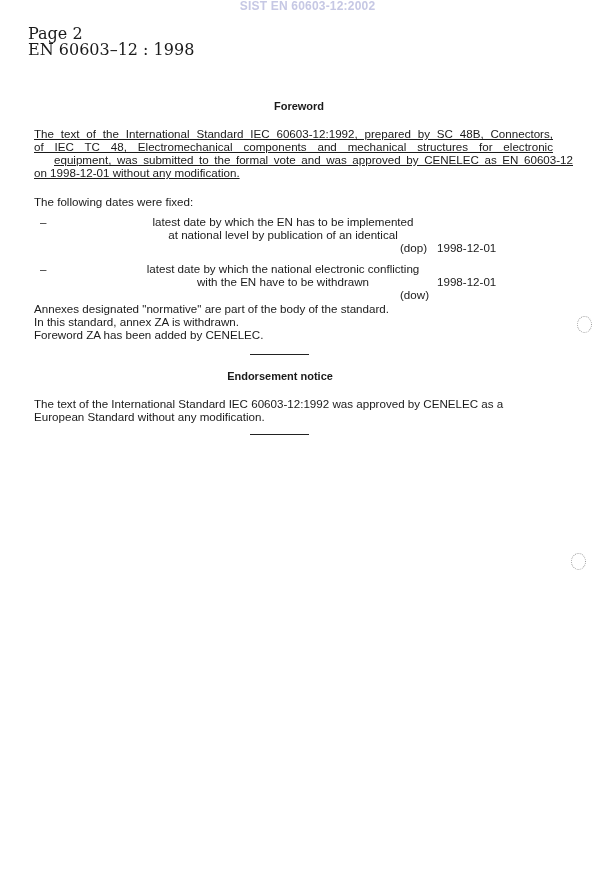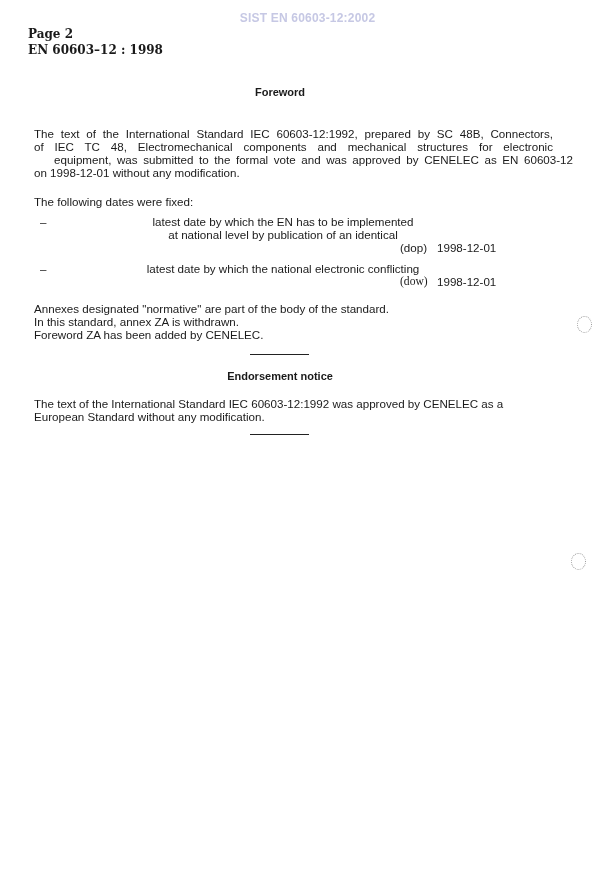--- a/index.html
+++ b/index.html
@@ -1,24 +1,24 @@
 <!DOCTYPE html>
 <html><head>
   <meta charset="utf-8">
   <style>
     html, body { margin: 0; padding: 0; background: #ffffff; }
     body { width: 615px; height: 876px; position: relative; overflow: hidden; color: #1a1a1a; }
     .watermark {
       position: absolute; top: 0; left: 0; width: 615px; text-align: center;
       font-family: "Liberation Sans", sans-serif; font-weight: bold; font-size: 12px;
-      color: #c6c8e4; letter-spacing: 0.2px; line-height: 13px; margin-top: 12px;
+      color: #c6c8e4; letter-spacing: 0.2px; line-height: 13px;
     }
     .page-header {
       position: absolute; left: 28px; top: 26px;
-      font-family: "DejaVu Serif", serif; font-weight: bold; font-size: 12px; line-height: 16px;
+      font-family: "DejaVu Serif", serif; font-weight: normal; font-size: 16px; line-height: 16px;
     }
     .sans { font-family: "Liberation Sans", sans-serif; font-size: 11.6px; line-height: 13px; }
     .heading {
       position: absolute; left: 0; width: 560px; text-align: center;
       font-family: "Liberation Sans", sans-serif; font-weight: bold; font-size: 11px;
     }
     .para { position: absolute; left: 34px; width: 519px; }
     .line { display: block; white-space: nowrap; }
     .jline { display: block; text-align: justify; text-align-last: justify; }
     .bullet { position: absolute; left: 34px; width: 480px; }
@@ -35,23 +35,23 @@
 </head>
 <body>
 
 <div class="watermark">SIST EN 60603-12:2002</div>
 
 <div class="page-header">
   <div>Page 2</div>
   <div>EN 60603–12 : 1998</div>
 </div>
 
-<div class="heading" style="top:86px; left:0; width:560px;">Foreword</div>
+<div class="heading" style="top:100px; left:0; width:560px;padding-left:19px;">Foreword</div>
 
-<div class="para sans" style="top:127px;">
+<div class="para sans" style="top:127px;text-decoration:underline;">
   <span class="jline">The text of the International Standard IEC 60603-12:1992, prepared by SC 48B, Connectors,</span>
   <span class="jline">of IEC TC 48, Electromechanical components and mechanical structures for electronic</span>
   <span class="jline" style="width:519px;margin-left:20px;">equipment, was submitted to the formal vote and was approved by CENELEC as EN 60603-12</span>
   <span class="line">on 1998-12-01 without any modification.</span>
 </div>
 
 <div class="para sans" style="top:195px;">The following dates were fixed:</div>
 
 <div class="bullet sans" style="top:215px;">
   <span class="dash">–</span>
@@ -60,23 +60,24 @@
     <span class="line">at national level by publication of an identical</span>
   </div>
 </div>
 <div class="sans date-code" style="top:241px;text-align:right;">(dop)</div>
 <div class="sans date-val" style="top:241px;">1998-12-01</div>
 
 <div class="bullet sans" style="top:262px;">
   <span class="dash">–</span>
   <div class="btext">
     <span class="line">latest date by which the national electronic conflicting</span>
+    <span class="line">with the EN have to be withdrawn</span>
   </div>
 </div>
-<div class="sans date-code" style="top:275px;font-family:Liberation Serif, serif;">(dow)</div>
+<div class="sans date-code" style="top:288px;">(dow)</div>
 <div class="sans date-val" style="top:275px;">1998-12-01</div>
 
 <div class="para sans" style="top:302px;">
   <span class="line">Annexes designated "normative" are part of the body of the standard.</span>
   <span class="line">In this standard, annex ZA is withdrawn.</span>
   <span class="line">Foreword ZA has been added by CENELEC.</span>
 </div>
 
 <div class="rule" style="top:354px;"></div>
 

